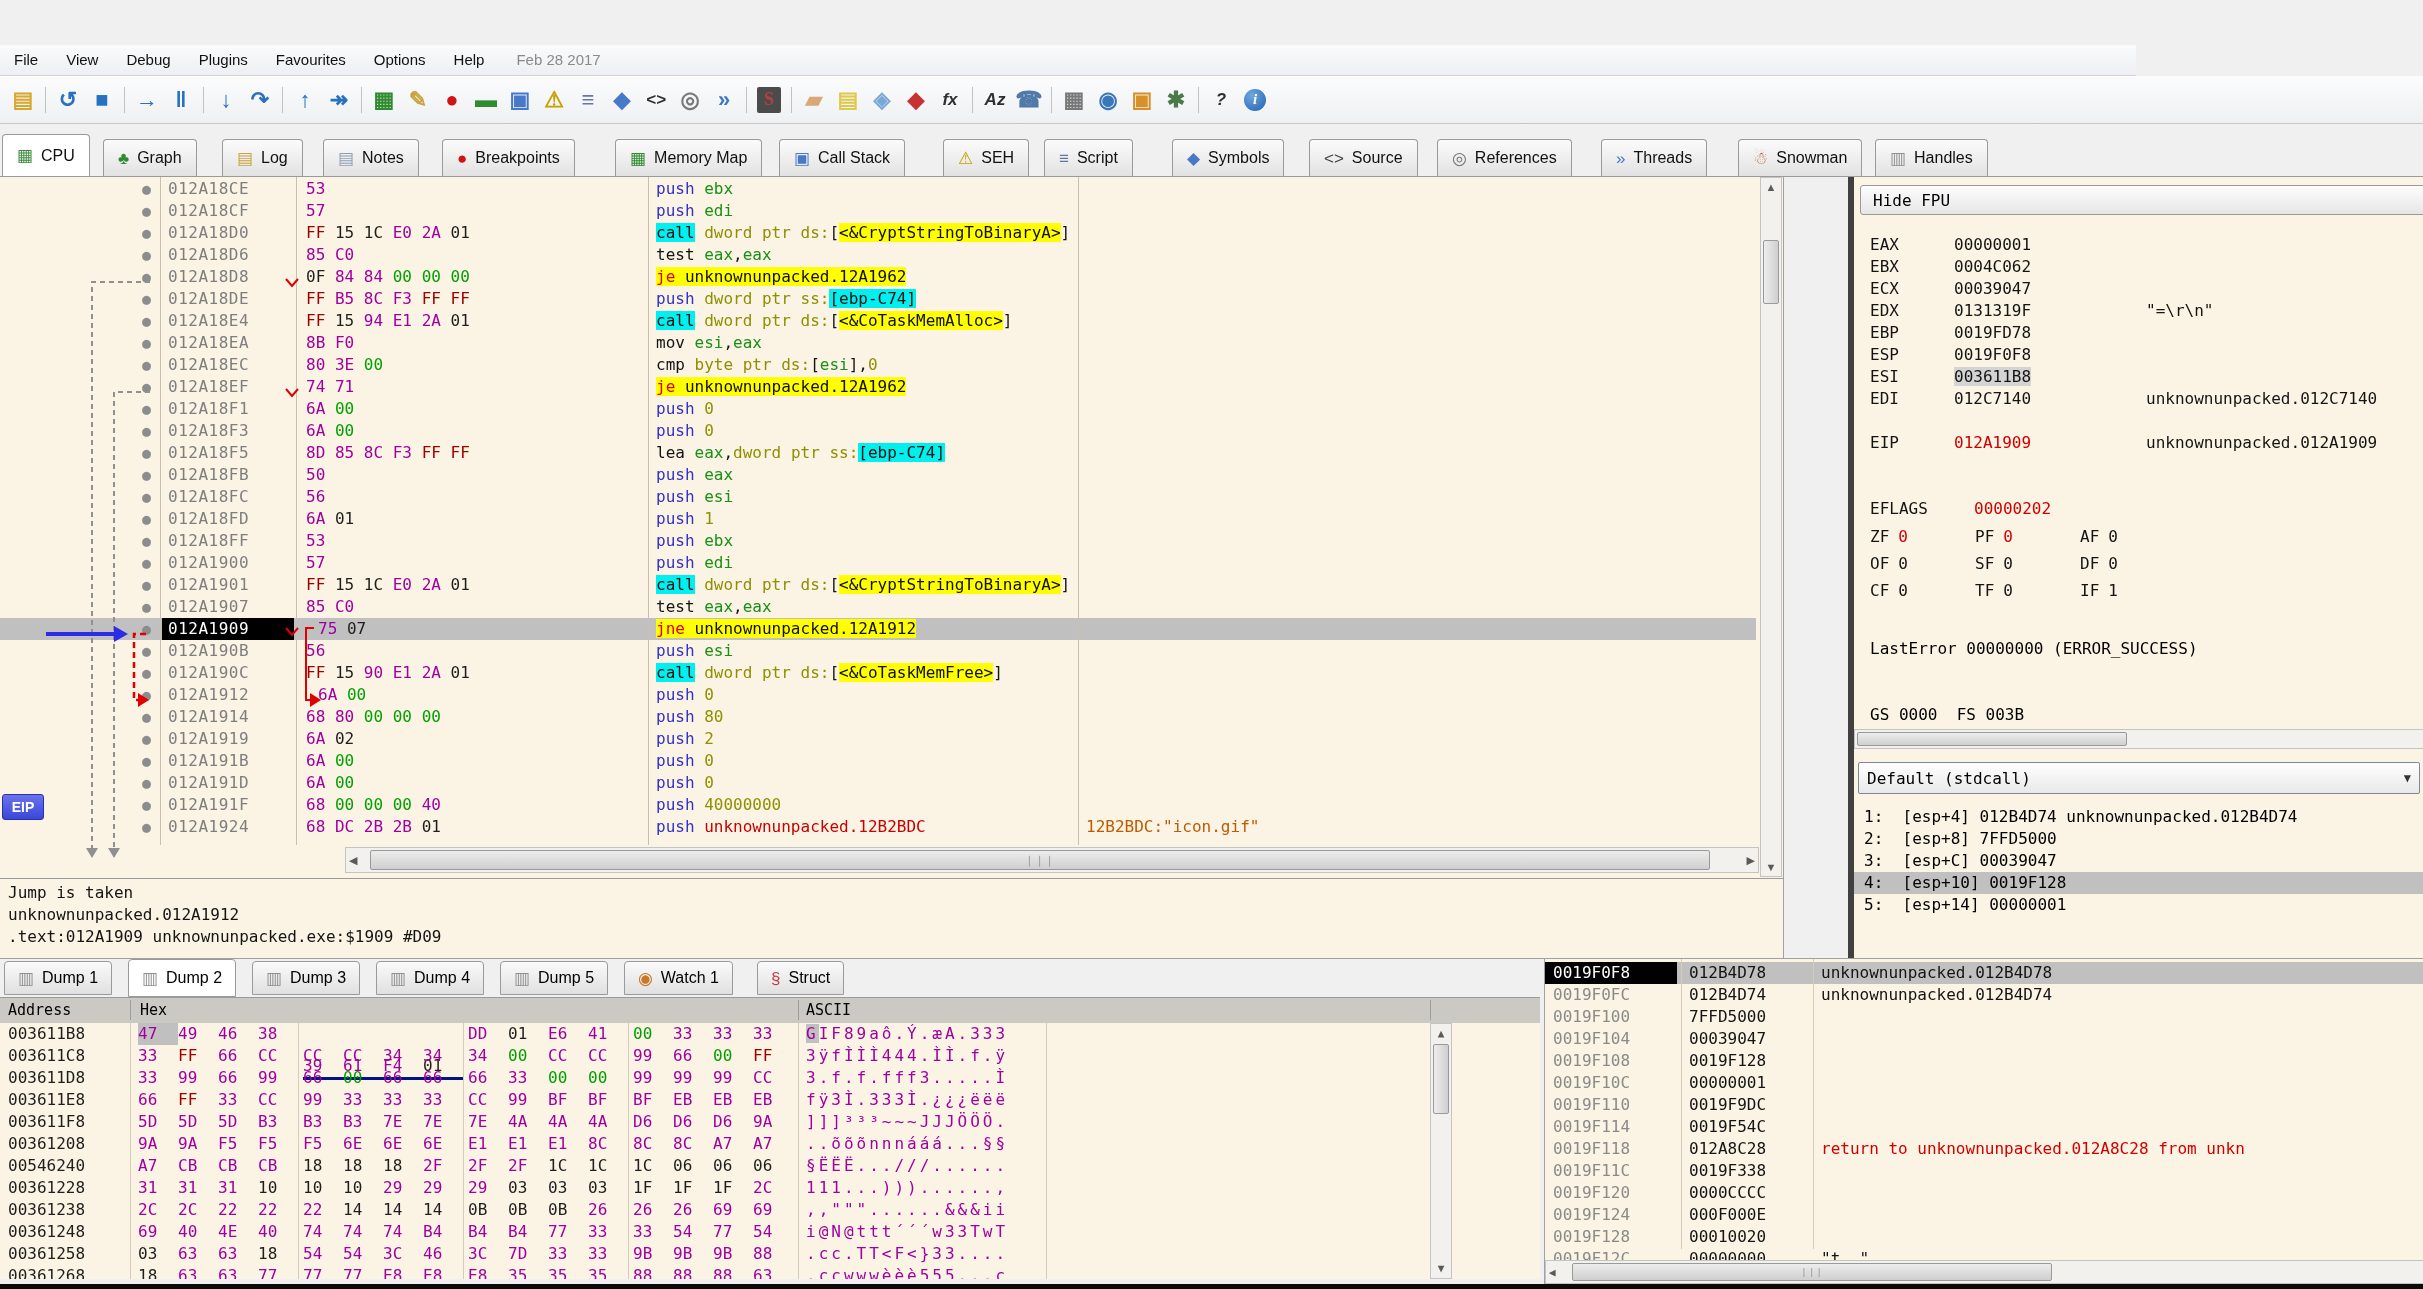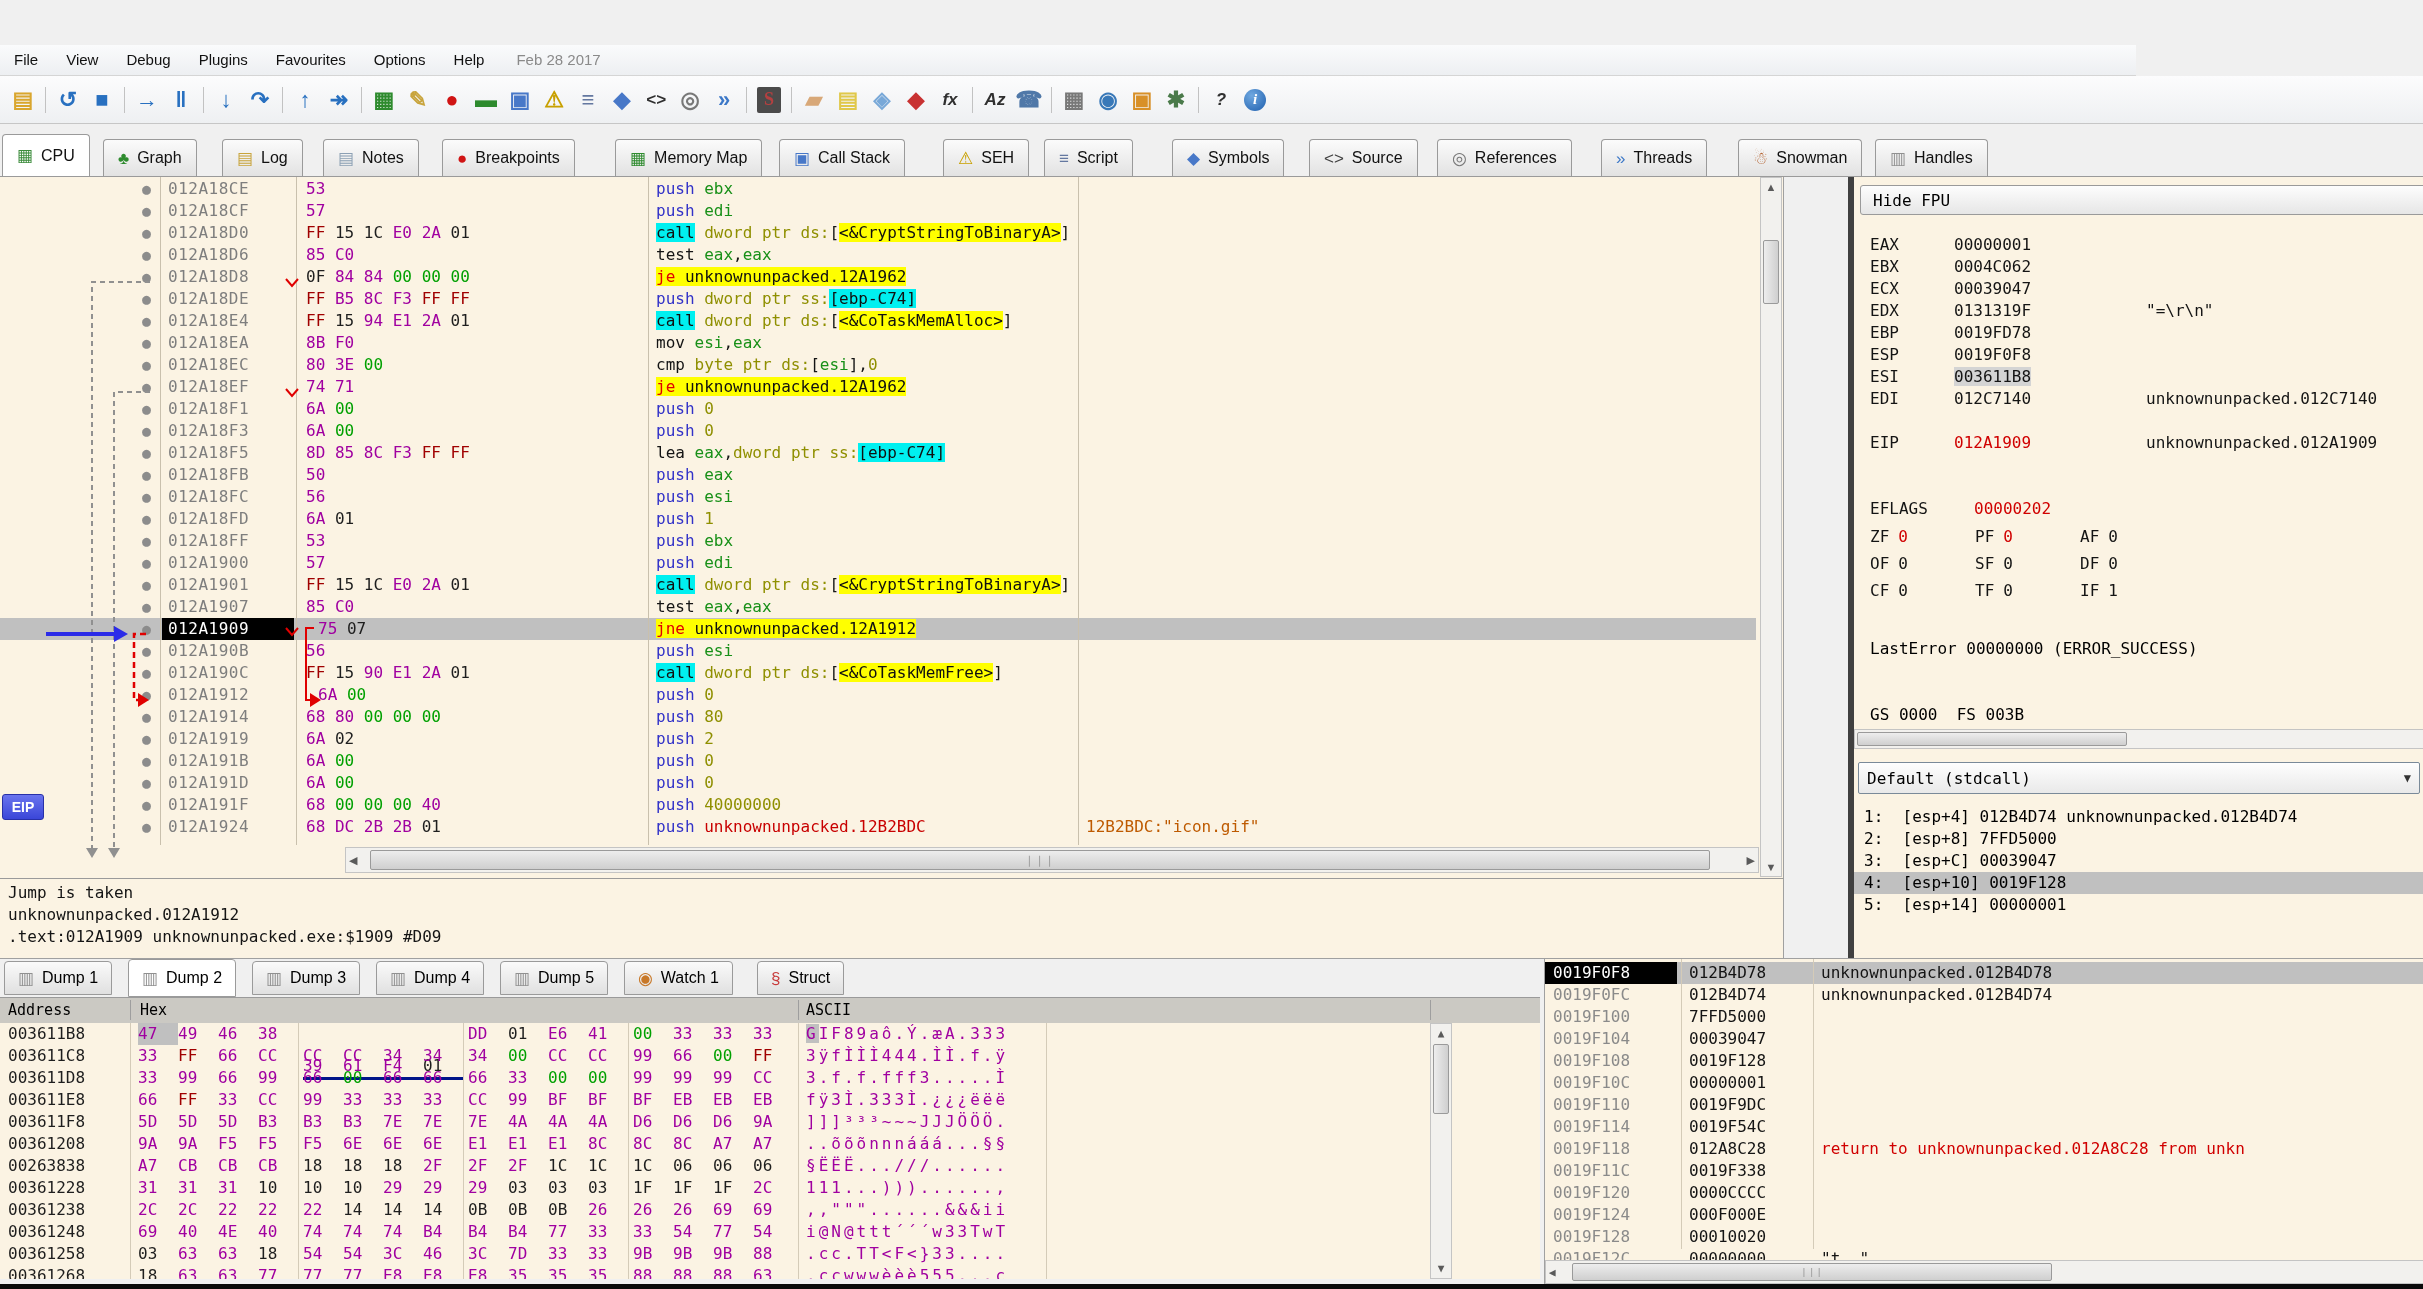--- a/index.html
+++ b/index.html
@@ -630,21 +630,21 @@
           </div>
           <div class="dumprow" style="top: 110px;">
             <span class="da">00361208</span>
             <span class="hexgrp" style="left: 138px; width: 160px;"><span class="hb bp">9A</span><span class="hb bp">9A</span><span class="hb bp">F5</span><span class="hb bp">F5</span></span>
             <span class="hexgrp" style="left: 303px; width: 160px;"><span class="hb bp">F5</span><span class="hb bp">6E</span><span class="hb bp">6E</span><span class="hb bp">6E</span></span>
             <span class="hexgrp" style="left: 468px; width: 160px;"><span class="hb bp">E1</span><span class="hb bp">E1</span><span class="hb bp">E1</span><span class="hb bp">8C</span></span>
             <span class="hexgrp last" style="left: 633px; width: 160px;"><span class="hb bp">8C</span><span class="hb bp">8C</span><span class="hb bp">A7</span><span class="hb bp">A7</span></span>
             <span class="dasc">..õõõnnnááá...§§</span>
           </div>
           <div class="dumprow" style="top: 132px;">
-            <span class="da">00263838</span>
+            <span class="da">00546240</span>
             <span class="hexgrp" style="left: 138px; width: 160px;"><span class="hb bp">A7</span><span class="hb bp">CB</span><span class="hb bp">CB</span><span class="hb bp">CB</span></span>
             <span class="hexgrp" style="left: 303px; width: 160px;"><span class="hb bo">18</span><span class="hb bo">18</span><span class="hb bo">18</span><span class="hb bp">2F</span></span>
             <span class="hexgrp" style="left: 468px; width: 160px;"><span class="hb bp">2F</span><span class="hb bp">2F</span><span class="hb bo">1C</span><span class="hb bo">1C</span></span>
             <span class="hexgrp last" style="left: 633px; width: 160px;"><span class="hb bo">1C</span><span class="hb bo">06</span><span class="hb bo">06</span><span class="hb bo">06</span></span>
             <span class="dasc">§ËËË...///......</span>
           </div>
           <div class="dumprow" style="top: 154px;">
             <span class="da">00361228</span>
             <span class="hexgrp" style="left: 138px; width: 160px;"><span class="hb bp">31</span><span class="hb bp">31</span><span class="hb bp">31</span><span class="hb bo">10</span></span>
             <span class="hexgrp" style="left: 303px; width: 160px;"><span class="hb bo">10</span><span class="hb bo">10</span><span class="hb bp">29</span><span class="hb bp">29</span></span>

